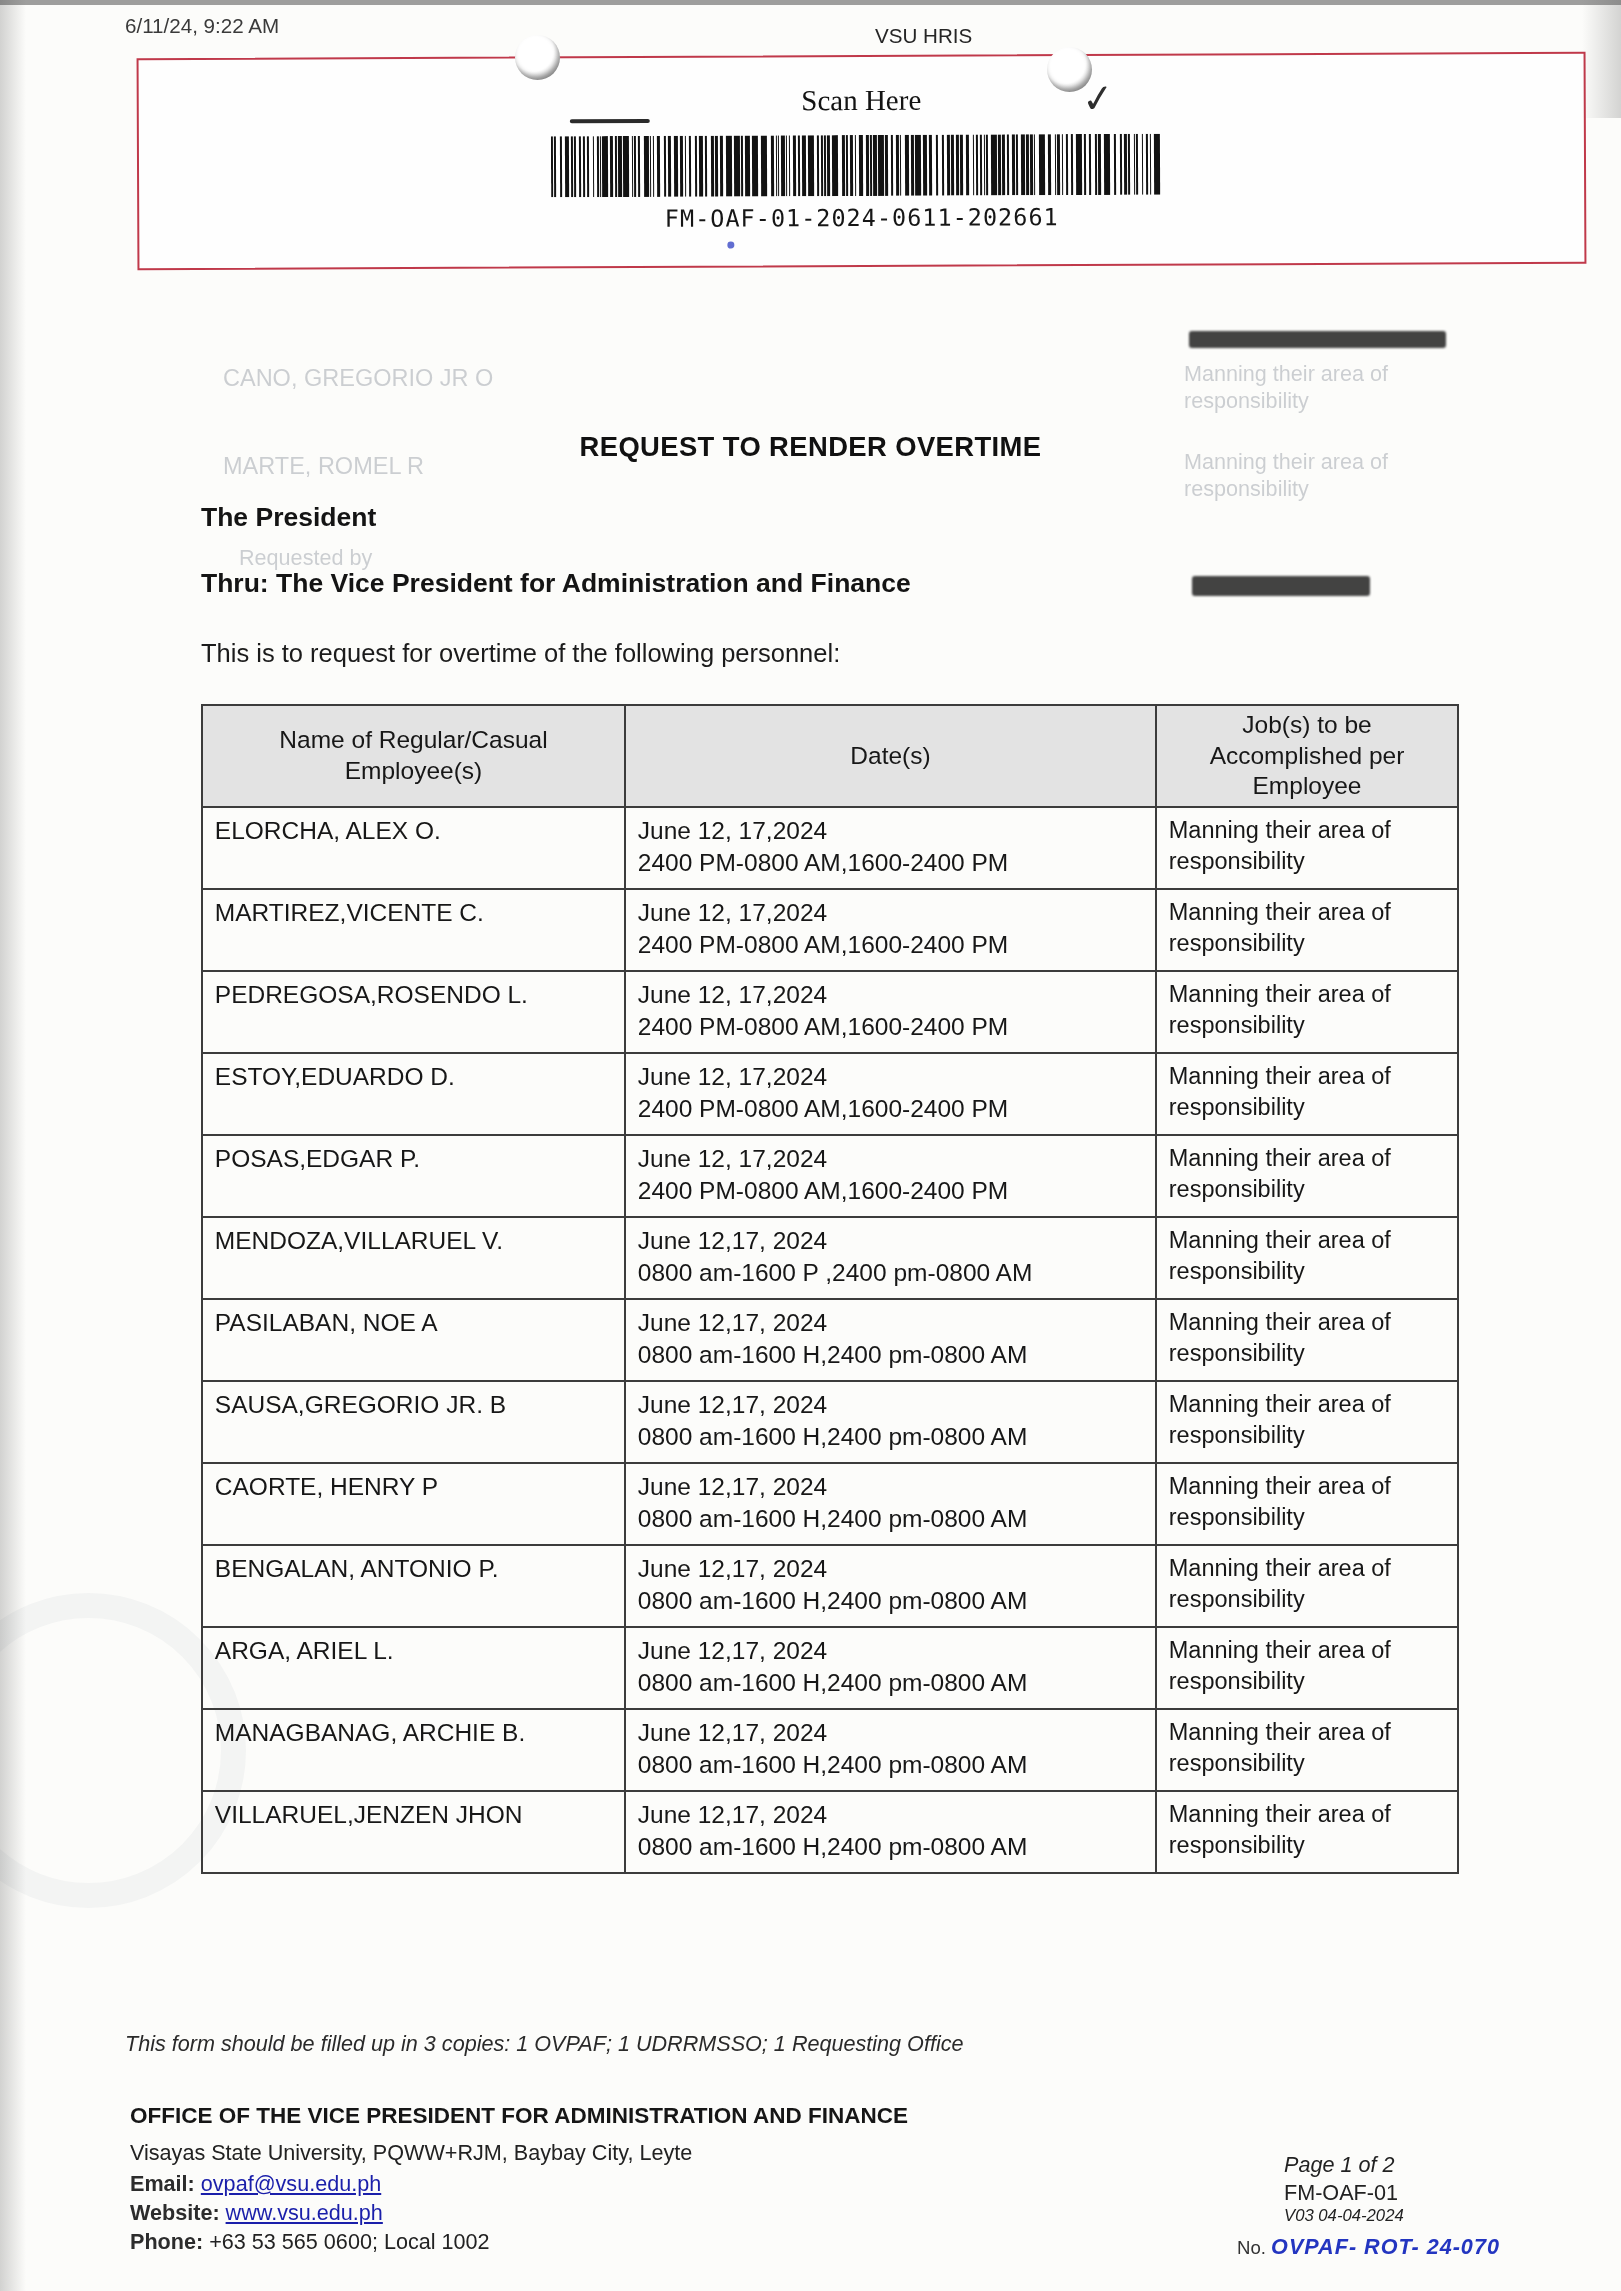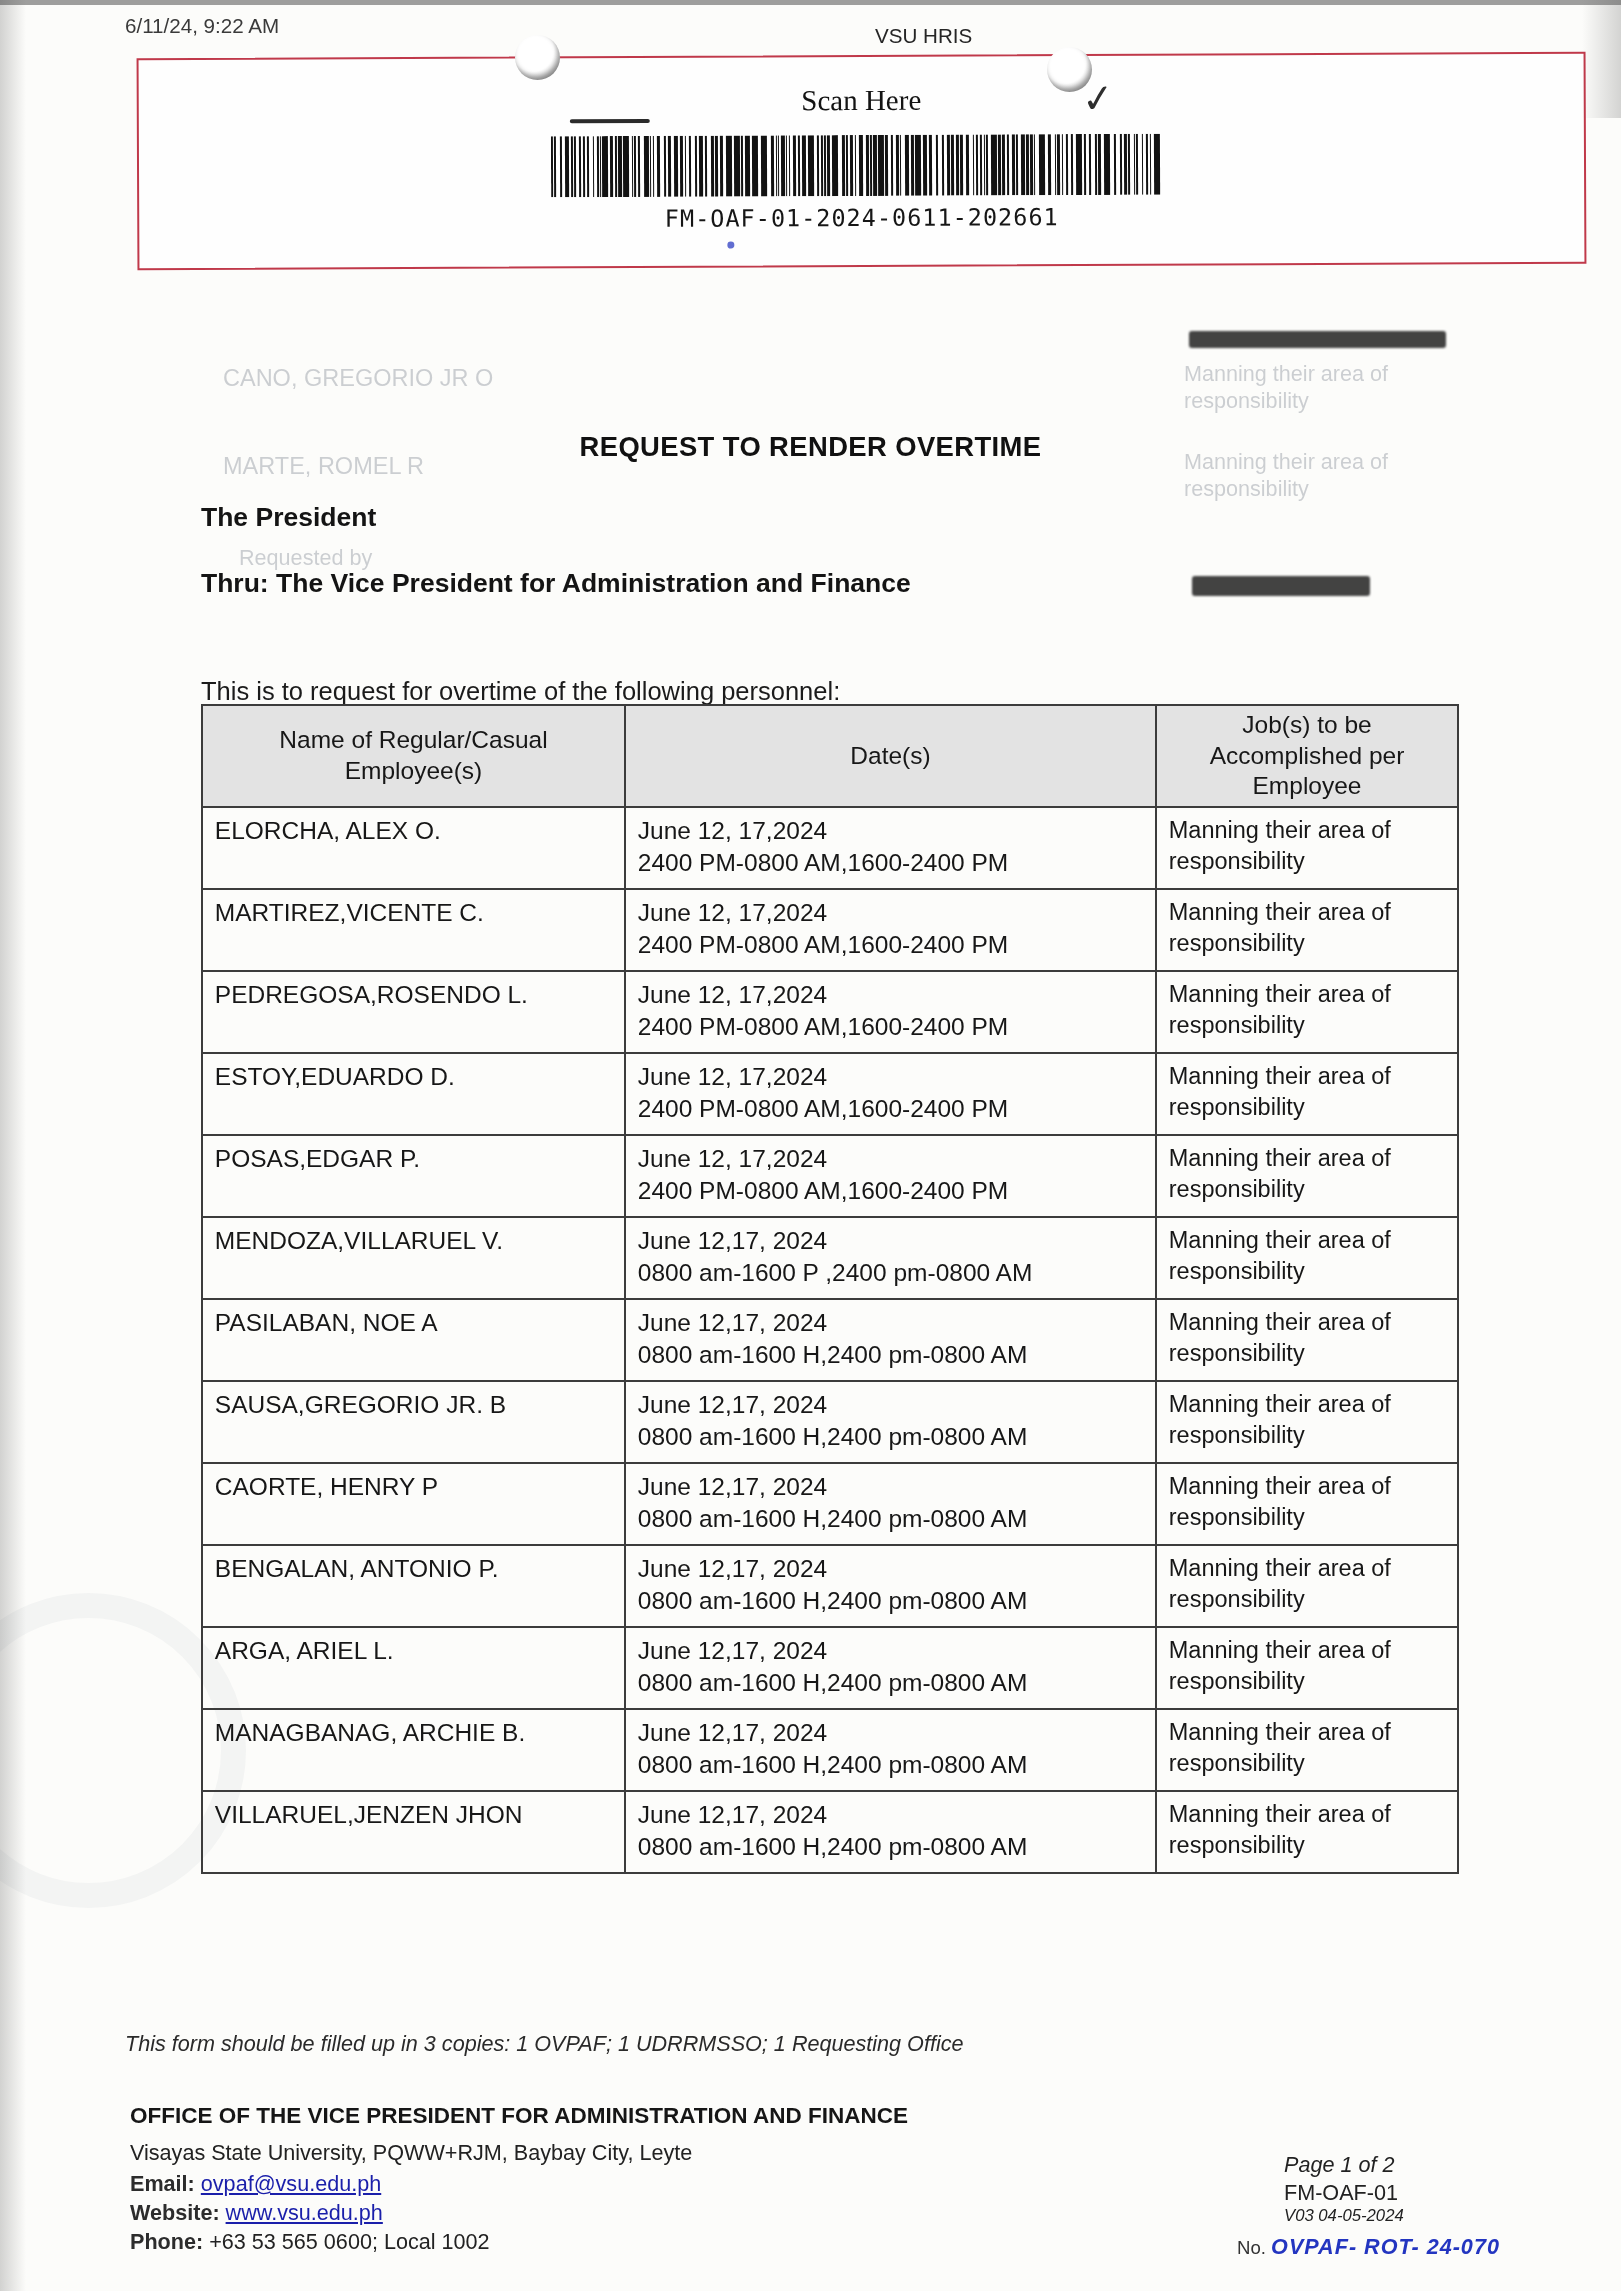--- a/index.html
+++ b/index.html
@@ -40,21 +40,21 @@
   
   .ghost{position:absolute;color:#5e6675;opacity:.30;filter:blur(0.5px);white-space:nowrap;}
   .blob{position:absolute;background:#232323;opacity:.85;border-radius:2.9px;filter:blur(1px);}
   .blob1{left:1189px;top:331px;width:257px;height:16.7px;}
   .blob2{left:1192px;top:576px;width:178px;height:19.6px;}
 
   .title{position:absolute;left:0;right:0;top:431px;margin:0;text-align:center;
     font-size:27.4px;font-weight:bold;letter-spacing:0.4px;color:#111;}
   .addressee{position:absolute;left:201px;top:502px;font-size:26.5px;font-weight:bold;color:#141414;}
   .thru{position:absolute;left:201px;top:568px;font-size:26.5px;font-weight:bold;color:#141414;}
-  .intro{position:absolute;left:201px;top:677px;font-size:25.5px;color:#1b1b1b;}
+  .intro{position:absolute;left:201px;top:639px;font-size:25.5px;color:#1b1b1b;}
 
   table.ot-table{position:absolute;left:201px;top:704px;width:1257px;
     border-collapse:collapse;table-layout:fixed;font-size:24.5px;color:#171717;}
   .ot-table th,.ot-table td{border:2px solid #3c3c3c;}
   .ot-table thead th{background:#e3e3e3;font-weight:normal;text-align:center;
     vertical-align:middle;height:90px;padding:3.9px 13.7px;line-height:1.25;}
   .ot-table tbody tr{height:82px;}
   .ot-table tbody td{vertical-align:top;padding:7.8px 9.8px 0 11.8px;line-height:1.28;}
   .ot-table td.c-job{font-size:23.5px;}
 
@@ -291,21 +291,21 @@
     </div>
     <div class="contact">
       <span class="lbl">Phone:</span>
       <span>+63 53 565 0600; Local 1002</span>
     </div>
   </div>
 
   <div class="footer-right">
     <div class="page-no">Page 1 of 2</div>
     <div class="form-code">FM-OAF-01</div>
-    <div class="version">V03 04-05-2024</div>
+    <div class="version">V03 04-04-2024</div>
     <div class="no-line">
       <span>No.</span>
       <span class="handwrite">OVPAF- ROT- 24-070</span>
     </div>
   </div>
 
 </div>
 
 
 </body></html>

